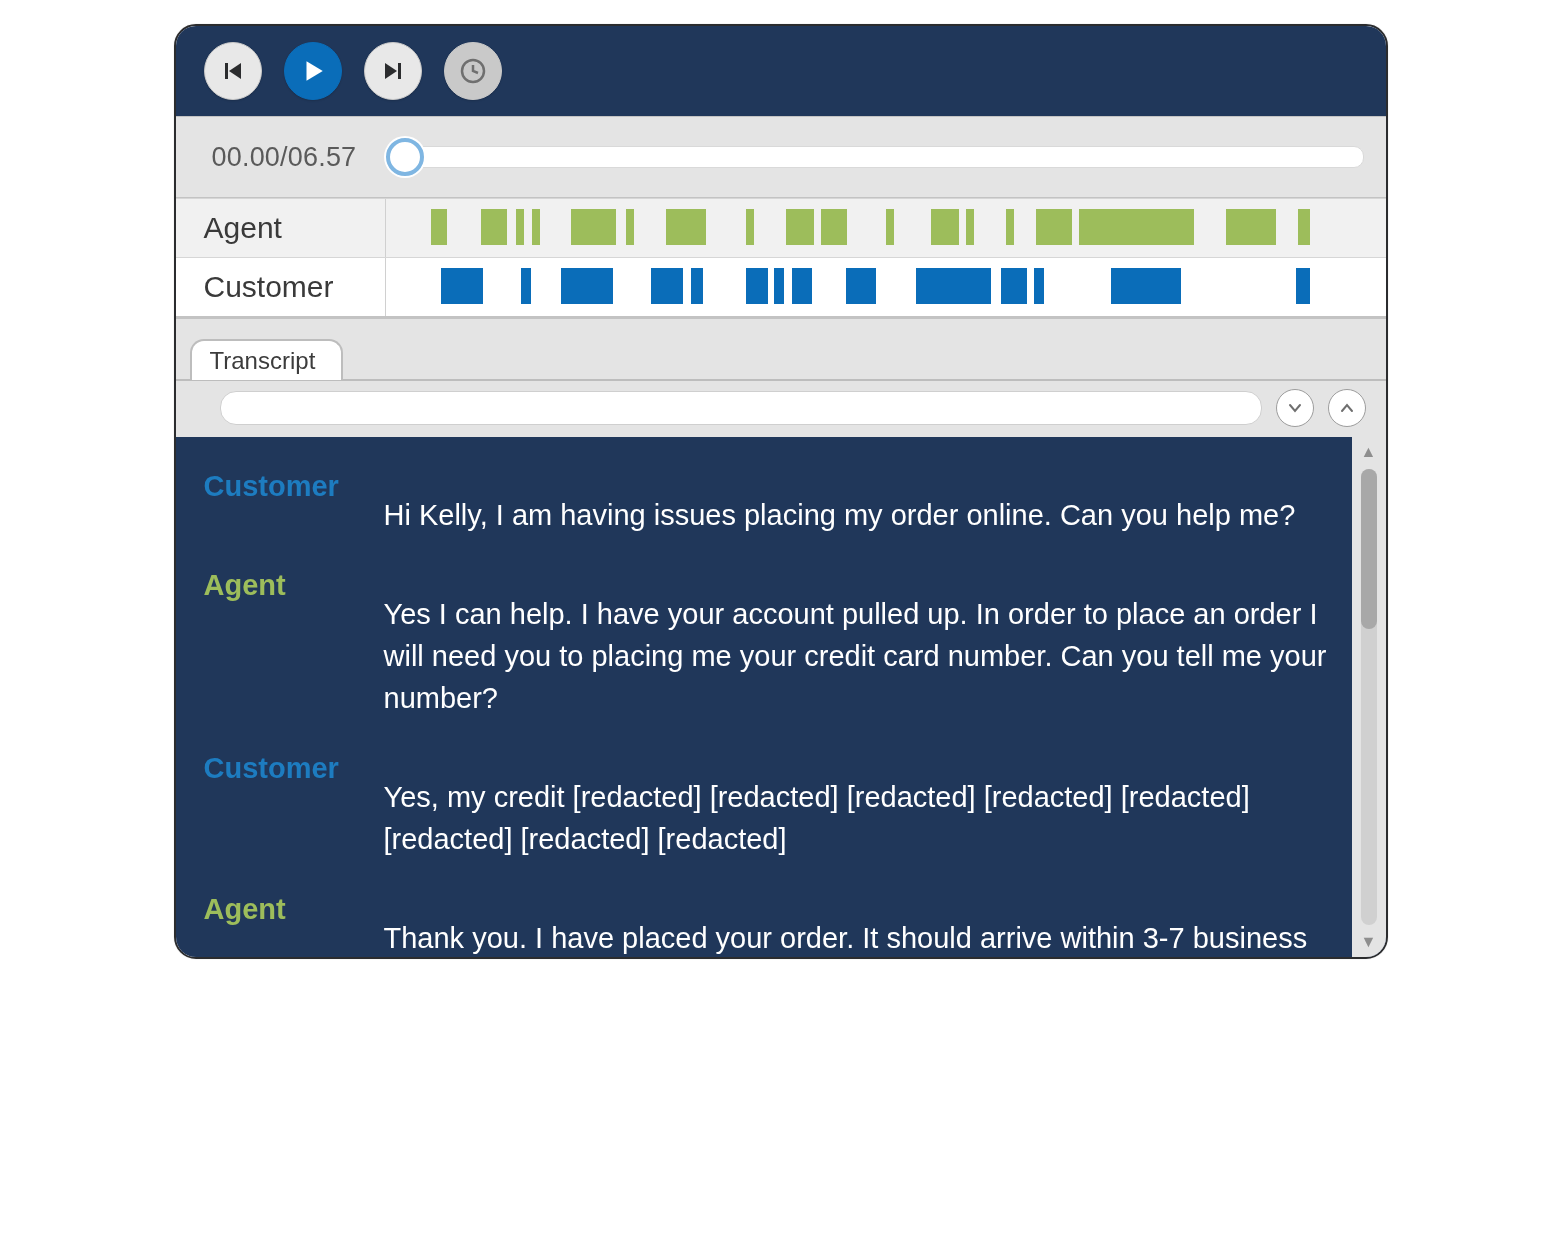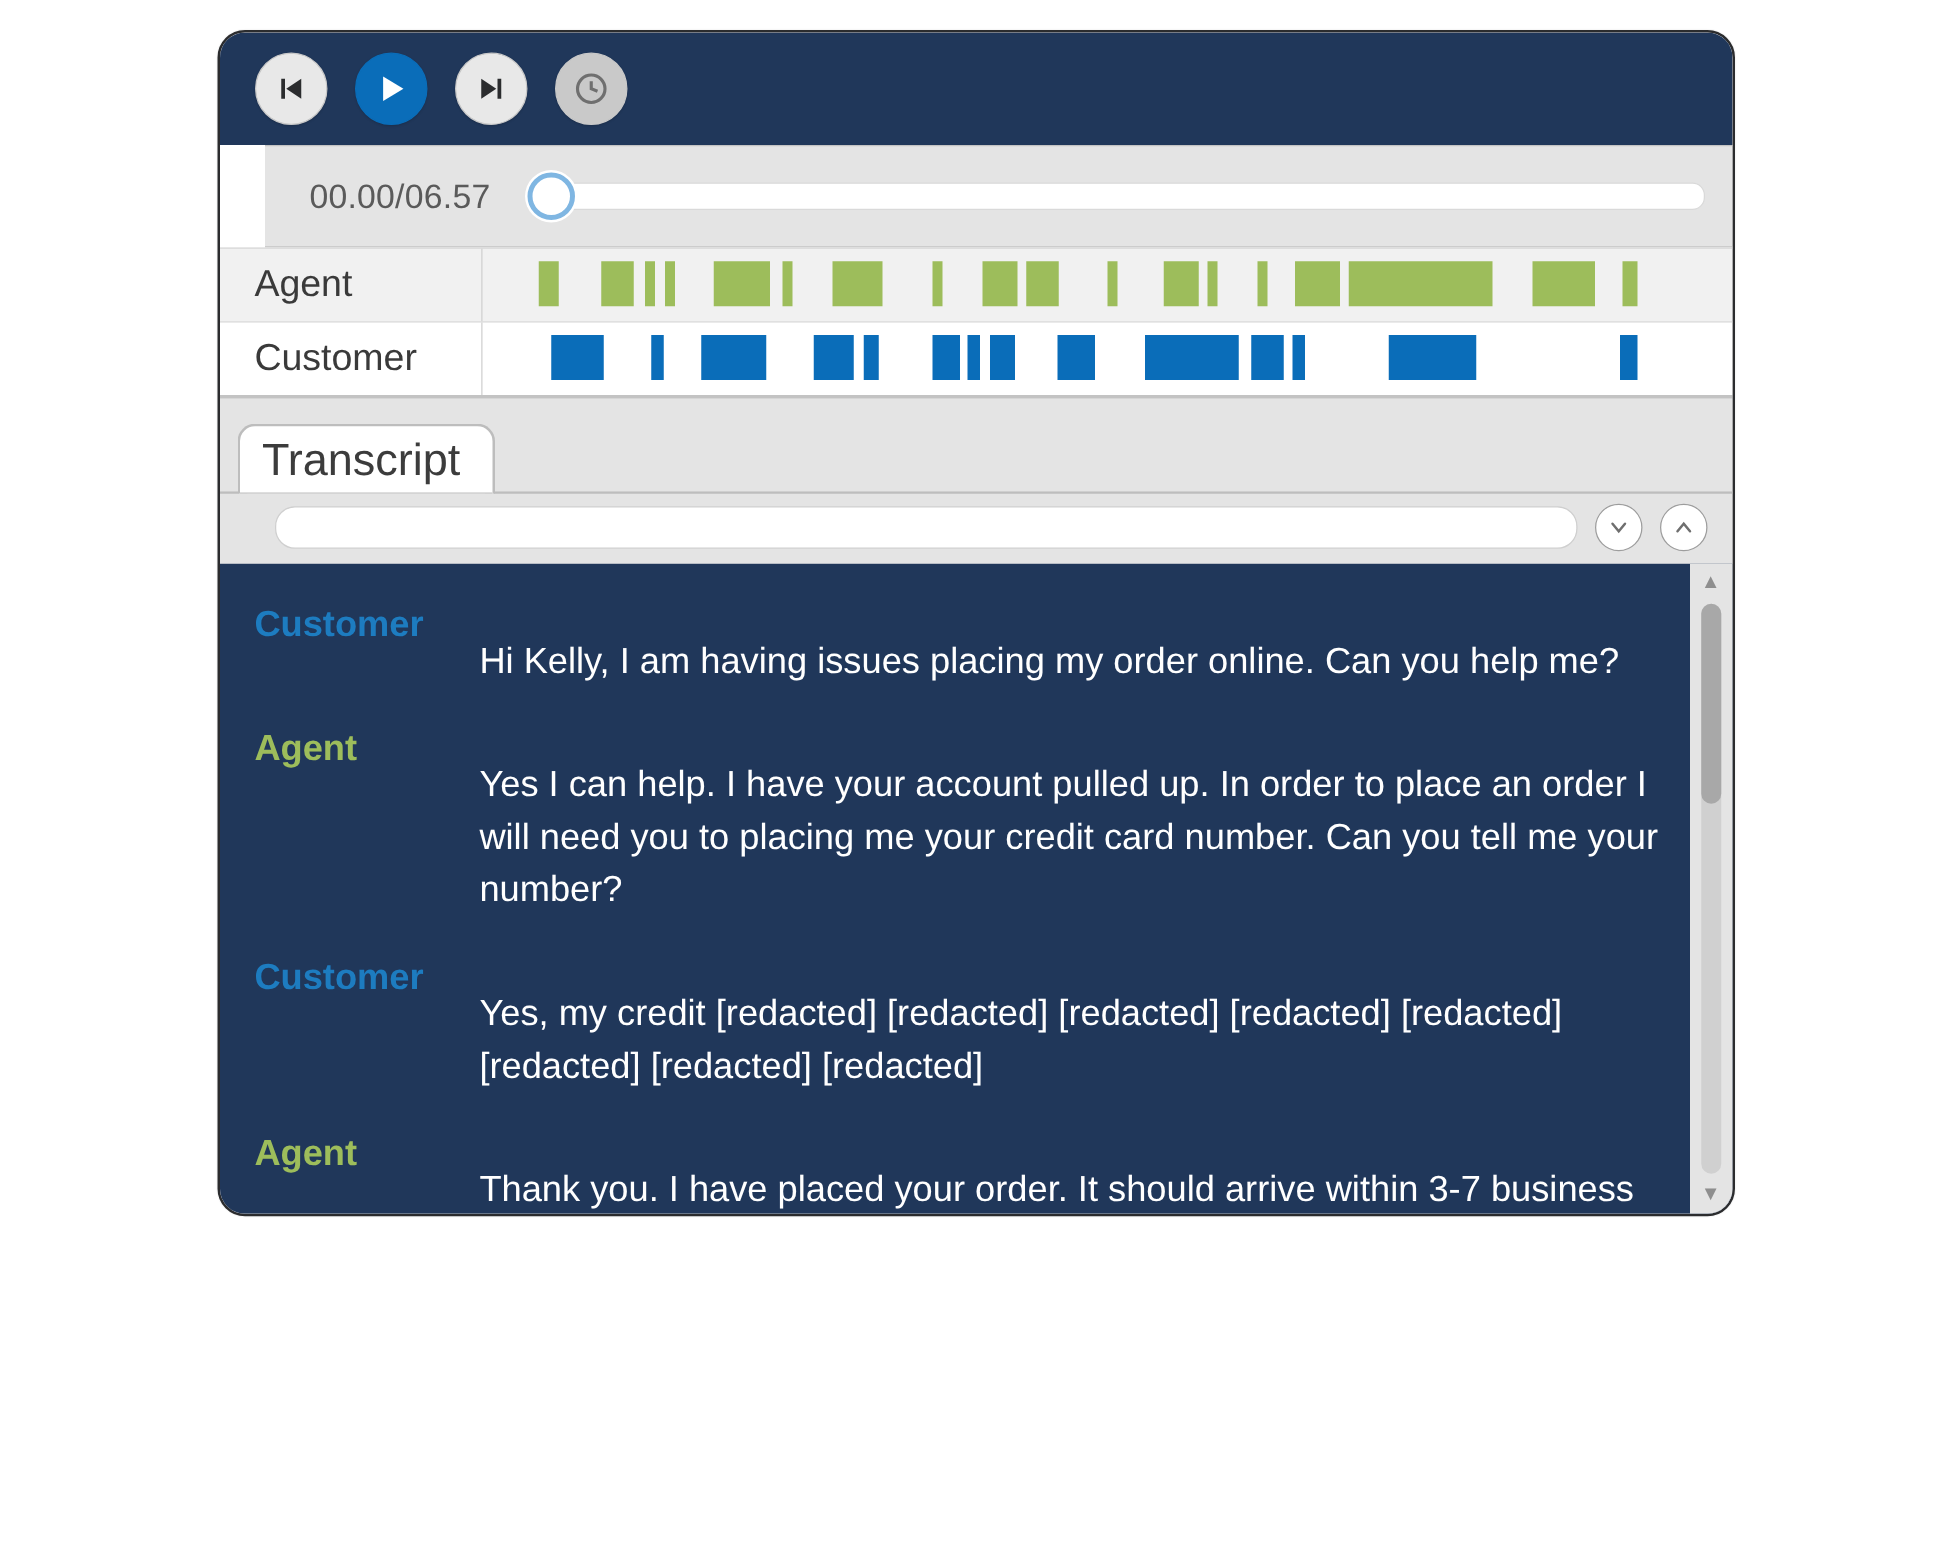--- a/index.html
+++ b/index.html
@@ -48,21 +48,20 @@
   
   .timerow {
     background: #e4e4e4;
     border-top: 1px solid #c3c3c3;
     border-bottom: 1px solid #c3c3c3;
     display: flex;
     align-items: center;
     padding: 8px 22px 8px 36px;
     gap: 18px;
     height: 64px;
-    margin-left: 36px;
   }
   .timecode {
     color: #5a5a5a;
     font-size: 27px;
     letter-spacing: 0.2px;
     white-space: nowrap;
     min-width: 170px;
   }
   .scrub-wrap {
     position: relative;
@@ -127,21 +126,21 @@
     padding: 18px 14px 0 14px;
     position: relative;
   }
   .tab {
     display: inline-block;
     background: #ffffff;
     border: 2px solid #bdbdbd;
     border-bottom: none;
     border-radius: 14px 14px 0 0;
     padding: 6px 26px 6px 18px;
-    font-size: 36px;
+    font-size: 24px;
     color: #3c3c3c;
     cursor: pointer;
     position: relative;
     top: 2px;
     box-shadow: 0 -1px 0 #bdbdbd inset;
   }
   .search-row {
     background: #e4e4e4;
     border-top: 2px solid #bdbdbd;
     display: flex;

